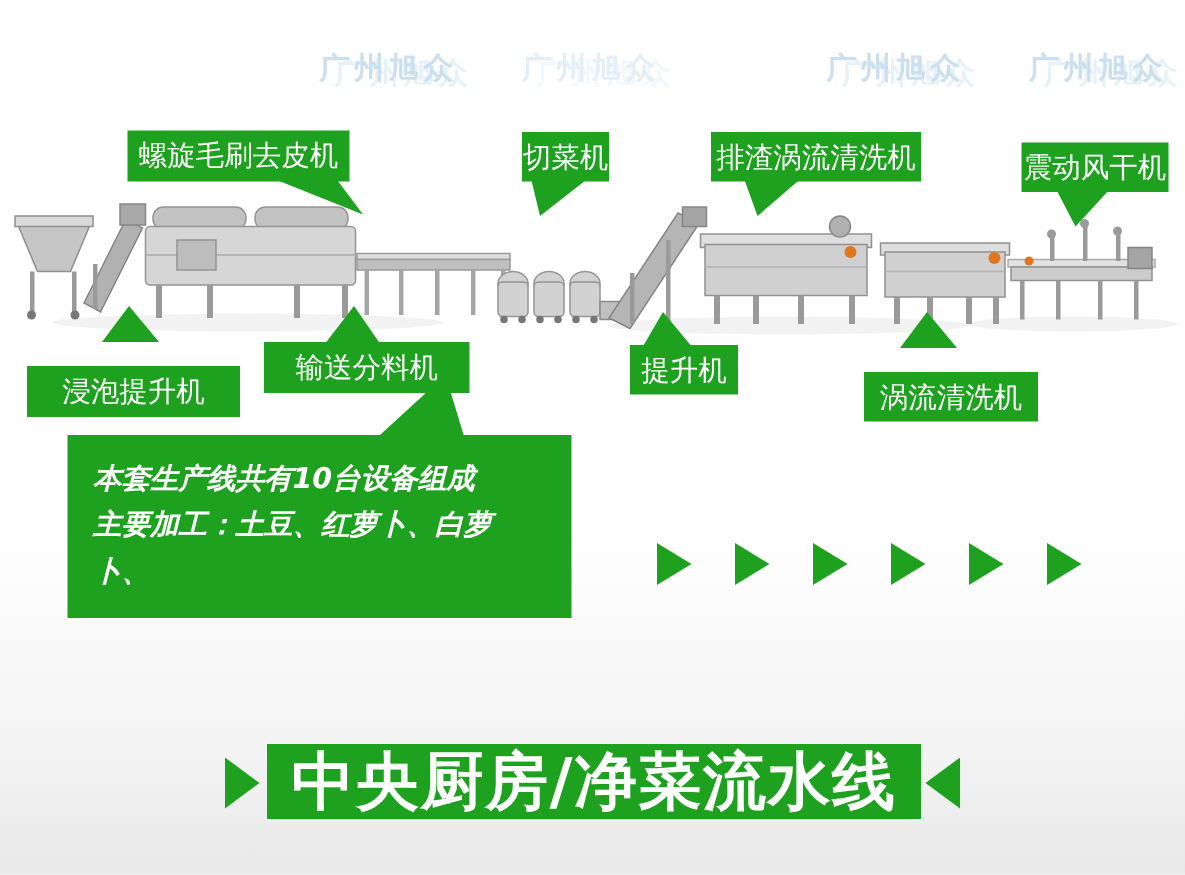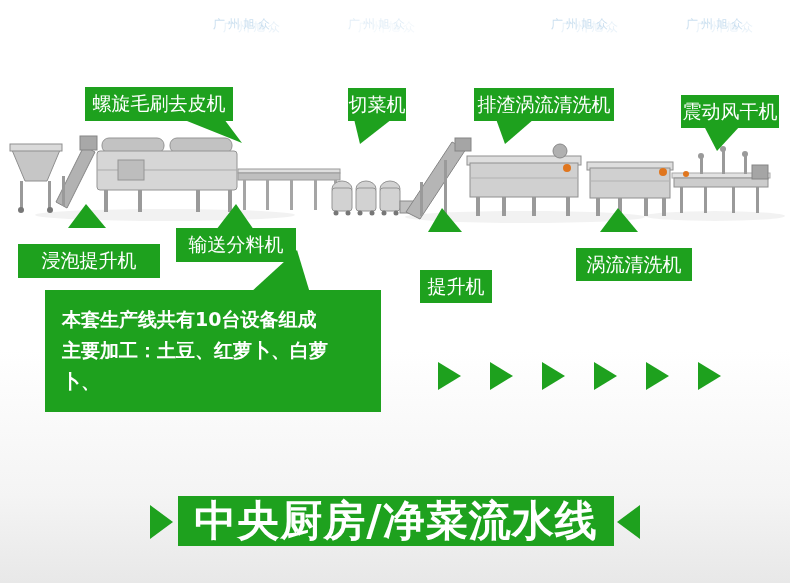--- a/index.html
+++ b/index.html
@@ -6,45 +6,45 @@
   html,body{ margin:0; padding:0; }
   body{
     width:790px; height:583px; position:relative; overflow:hidden;
     font-family:"DejaVu Sans","Liberation Sans",sans-serif;
     background:linear-gradient(180deg,#ffffff 0%,#ffffff 60%,#f4f4f4 85%,#e8e8e8 100%);
   }
   .scene{ position:absolute; left:0; top:0; z-index:1; }
   .green-shape{ fill:var(--green); }
 
   .watermark{
-    position:absolute; top:16px; z-index:2;
-    color:var(--wm); opacity:.6; font-size:12px; font-weight:normal; letter-spacing:3px;
+    position:absolute; top:32px; z-index:2;
+    color:var(--wm); opacity:.6; font-size:20px; font-weight:bold; letter-spacing:3px;
     text-shadow:10px 3px 0 rgba(169,203,230,.45);
     white-space:nowrap;
   }
   .wm1{ left:213px; } .wm2{ left:348px; opacity:.32; } .wm3{ left:551px; } .wm4{ left:686px; }
 
   .callout{
     position:absolute; z-index:3;
     background:var(--green); color:#ffffff; font-weight:normal; font-size:19px;
     display:flex; align-items:center; justify-content:center; white-space:nowrap;
   }
   .c-peeler{ left:85px;  top:87px;  width:148px; height:34px; }
   .c-cutter{ left:348px; top:88px;  width:58px;  height:33px; }
   .c-slag{   left:474px; top:88px;  width:140px; height:33px;text-align:right; }
   .c-dryer{  left:681px; top:95px;  width:98px;  height:33px; }
   .c-soak{   left:18px;  top:244px; width:142px; height:34px; }
-  .c-conv{   left:176px; top:228px; width:120px; height:34px; }
-  .c-elev{   left:420px; top:230px; width:72px;  height:33px;margin-top:40px; }
+  .c-conv{   left:176px; top:228px; width:137px; height:34px; }
+  .c-elev{   left:420px; top:230px; width:72px;  height:33px; }
   .c-vort{   left:576px; top:248px; width:116px; height:33px; }
 
   .bubble{
     position:absolute; left:45px; top:290px; width:336px; height:122px; z-index:3;
     background:var(--green); color:#ffffff; font-weight:bold; font-size:19px; line-height:31px;
-    padding:14px 17px; box-sizing:border-box;
+    padding:14px 17px; box-sizing:border-box;font-style:italic;
   }
 
   .banner{
     position:absolute; left:178px; top:496px; width:436px; height:50px; z-index:3;
     background:var(--green); color:#ffffff; font-weight:bold; font-size:42px; letter-spacing:1px;
     display:flex; align-items:center; justify-content:center; white-space:nowrap;
   }
 </style>
 </head>
 <body>

